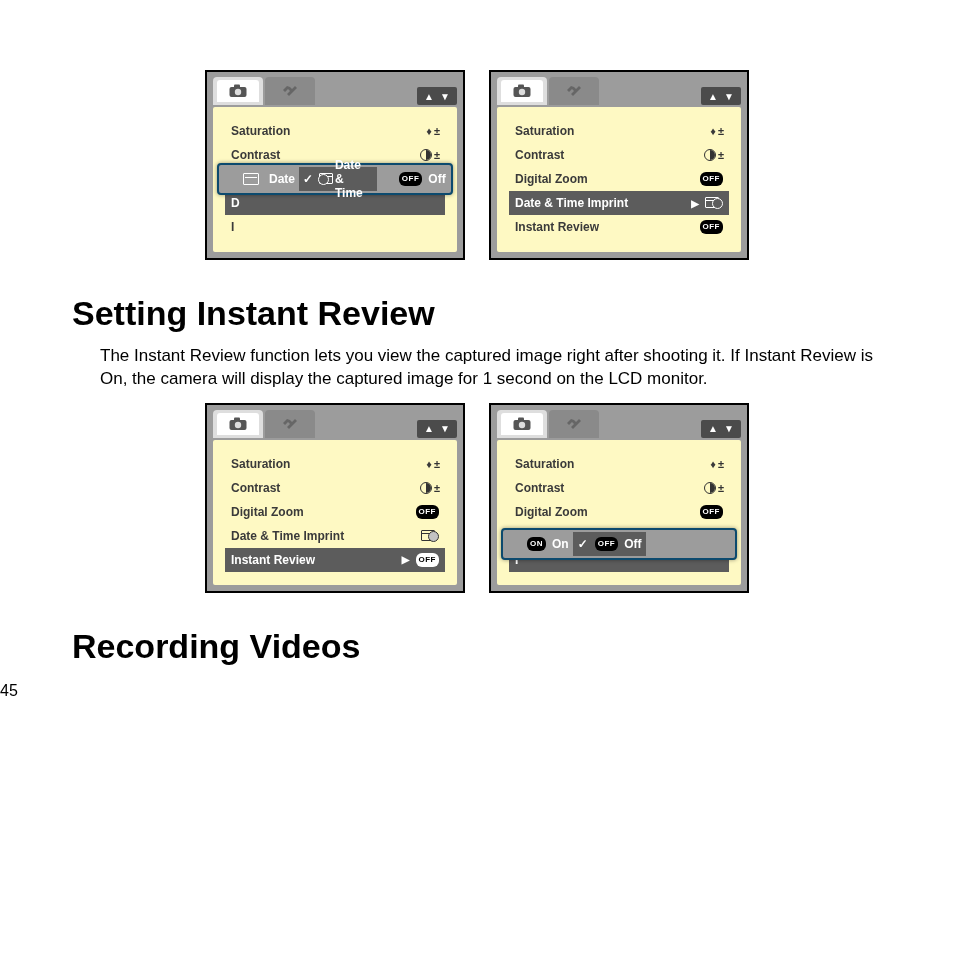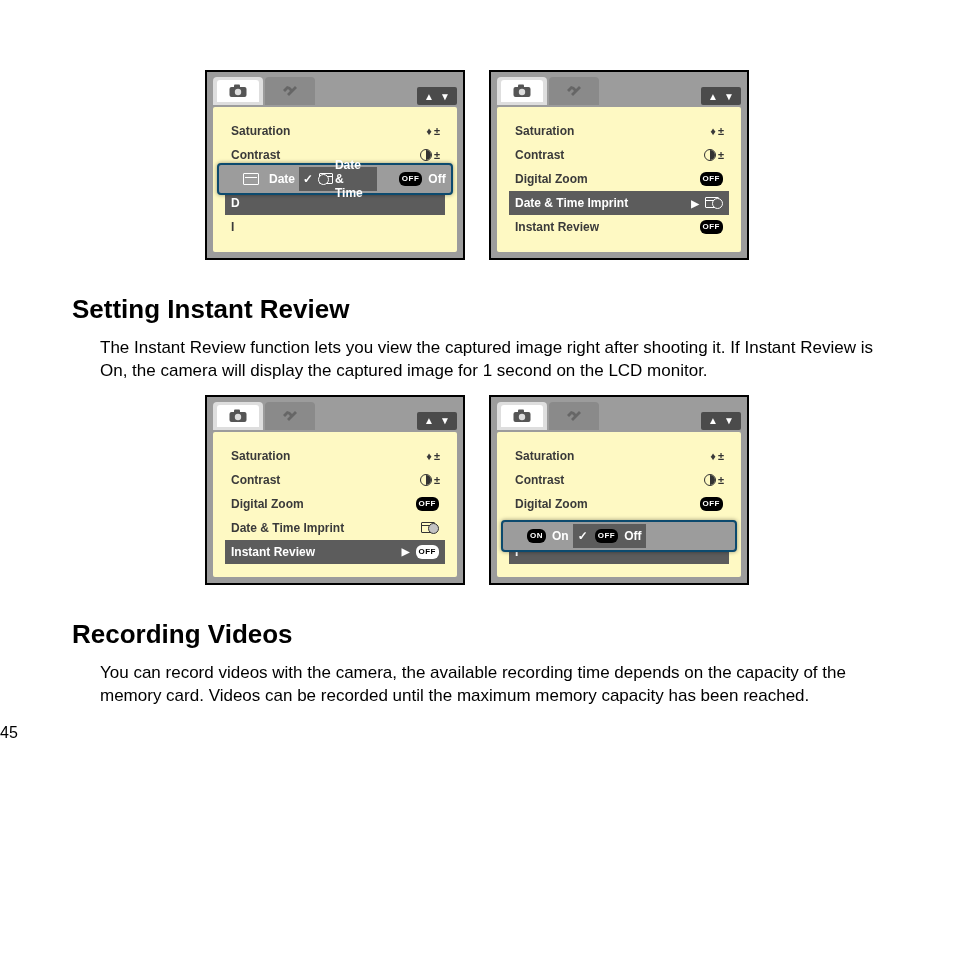--- a/index.html
+++ b/index.html
@@ -178,21 +178,21 @@
     background:#5c5c5c;
   }
   .chk {
     width:12px; text-align:center; font-size:12px; color:#fff;
   }
 
   .camera-icon svg, .wrench-icon svg { display:block; }
 
   h2.section {
     font-family: Verdana, Geneva, sans-serif;
-    font-size: 26px;
+    font-size: 34px;
     font-weight: bold;
     margin: 14px 0 12px 10px;
   }
   p.body {
     font-family: Verdana, Geneva, sans-serif;
     font-size: 17px;
     line-height: 1.35;
     margin: 0 0 12px 38px;
     max-width: 820px;
   }
@@ -486,16 +486,15 @@
             <span class="chk">✓</span>
             <span class="offpill">OFF</span>
             <span>Off</span>
           </div>
         </div>
       </div>
     </div>
   </div>
 
   <h2 class="section" style="margin-top:20px;">Recording Videos</h2>
-  <p class="body">You can record videos with the camera, the available recording time depends on the capacity of the memory card. Videos can be recorded until the maximum memory capacity has been reached.</p>
 
   <div class="pageno">45</div>
 </div>
 
 </body></html>

